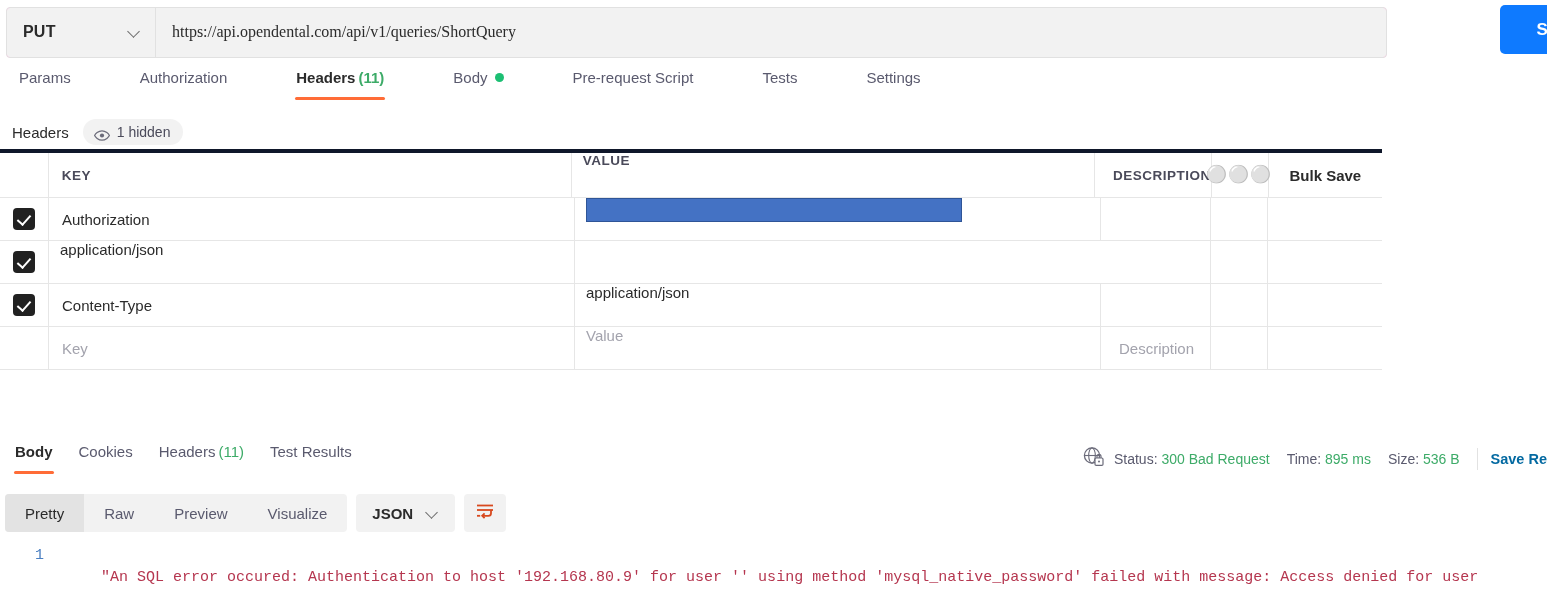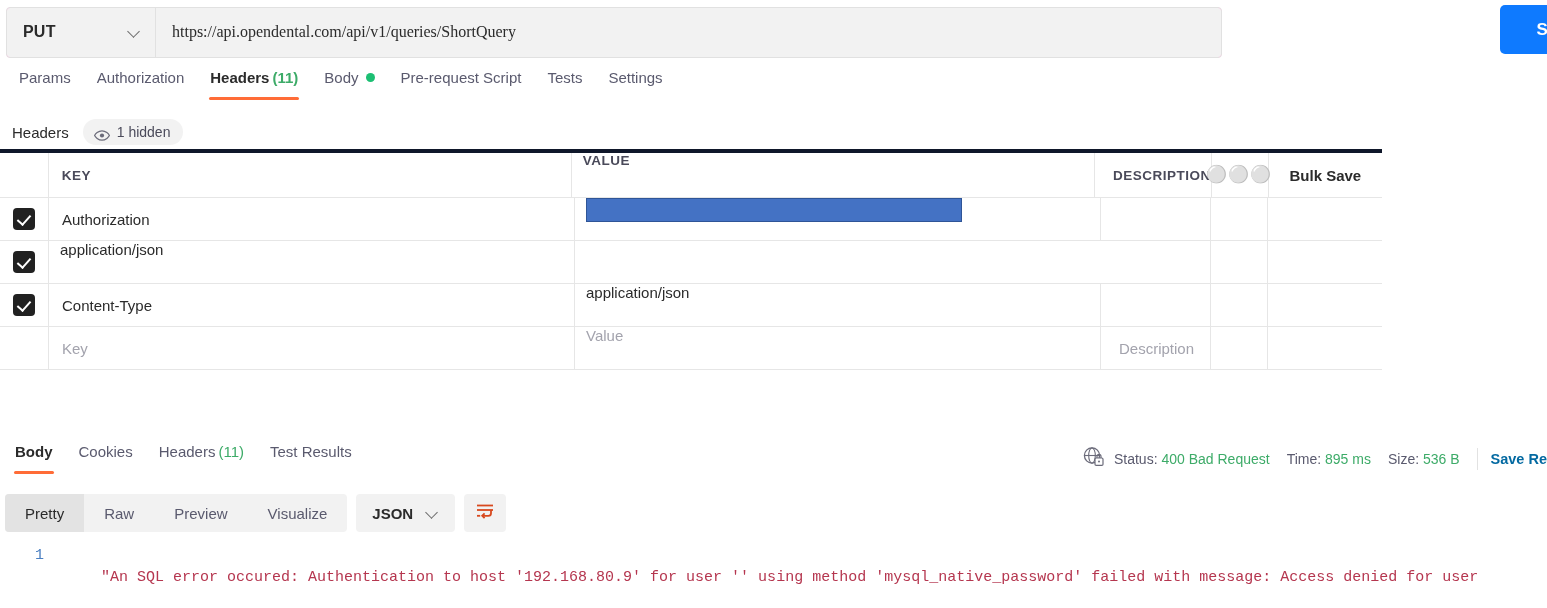--- a/index.html
+++ b/index.html
@@ -13,21 +13,21 @@
   body { position: relative; }
 
   
   .urlbar {
     position: absolute; left: 0; top: 0; width: 1547px; height: 60px;
     display: flex; align-items: center;
   }
   .url-group {
     display: flex; align-items: stretch;
     margin: 4px 0 0 6px;
-    width: 1216px; height: 51px;
+    width: 1381px; height: 51px;
     border: 1px solid #e1e1e1; border-radius: 4px;
     background: #f9a8d4; overflow: hidden;
   }
   .method-select {
     width: 149px; display: flex; align-items: center; justify-content: space-between;
     padding: 0 14px 0 16px; cursor: pointer;
     border-right: 1px solid #e1e1e1; background: #f2f2f2;
   }
   .method-label { font-size: 16px; font-weight: 700; color: #2b2b2b; letter-spacing: .2px; }
   .chev { width: 13px; height: 13px; position: relative; }
@@ -47,21 +47,21 @@
     width: 94px; height: 49px; border-radius: 5px;
     background: #0e7aff; color: #fff;
     font-size: 17px; font-weight: 700;
     display: flex; align-items: center; justify-content: center;
     cursor: pointer; border: none; overflow: hidden;
   }
 
   
   .req-tabs {
     position: absolute; left: 0; top: 66px; width: 1547px; height: 42px;
-    display: flex; align-items: flex-start; padding-left: 6px;
+    display: flex; align-items: flex-start; padding-left: 6px; gap: 43px;
   }
   .rtab {
     position: relative; padding: 3px 13px 14px 13px;
     font-size: 15px; color: #5a5a6e; cursor: pointer; white-space: nowrap;
   }
   .rtab.active { color: #2b2b2b; font-weight: 700; }
   .rtab.active::after {
     content: ""; position: absolute; left: 12px; right: 12px; bottom: 0;
     height: 3px; background: #ff6c37; border-radius: 2px;
   }
@@ -327,21 +327,21 @@
   <span class="globe-lock">
     <svg width="21" height="21" viewBox="0 0 21 21">
       <circle cx="9" cy="9.5" r="7.6" fill="none" stroke="#6b6b7a" stroke-width="1.3"></circle>
       <ellipse cx="9" cy="9.5" rx="3.3" ry="7.6" fill="none" stroke="#6b6b7a" stroke-width="1.1"></ellipse>
       <line x1="1.5" y1="9.5" x2="16.5" y2="9.5" stroke="#6b6b7a" stroke-width="1.1"></line>
       <rect x="12" y="12" width="8" height="7.4" rx="1.2" fill="#fff" stroke="#6b6b7a" stroke-width="1.2"></rect>
       <path d="M14 12v-1.6a2 2 0 0 1 4 0V12" fill="none" stroke="#6b6b7a" stroke-width="1.2"></path>
       <circle cx="16" cy="15.6" r="1" fill="#6b6b7a"></circle>
     </svg>
   </span>
-  <span class="meta"><span>Status:</span> <span class="v">400 Bad Request</span></span>
+  <span class="meta"><span>Status:</span> <span class="v">300 Bad Request</span></span>
   <span class="meta"><span>Time:</span> <span class="v">895 ms</span></span>
   <span class="meta"><span>Size:</span> <span class="v">536 B</span></span>
   <span class="sep"></span>
   <span class="save-resp">Save Re</span>
 </div>
 
 <div class="res-toolbar">
   <div class="seg">
     <div class="seg-item active">
       <span>Pretty</span>

